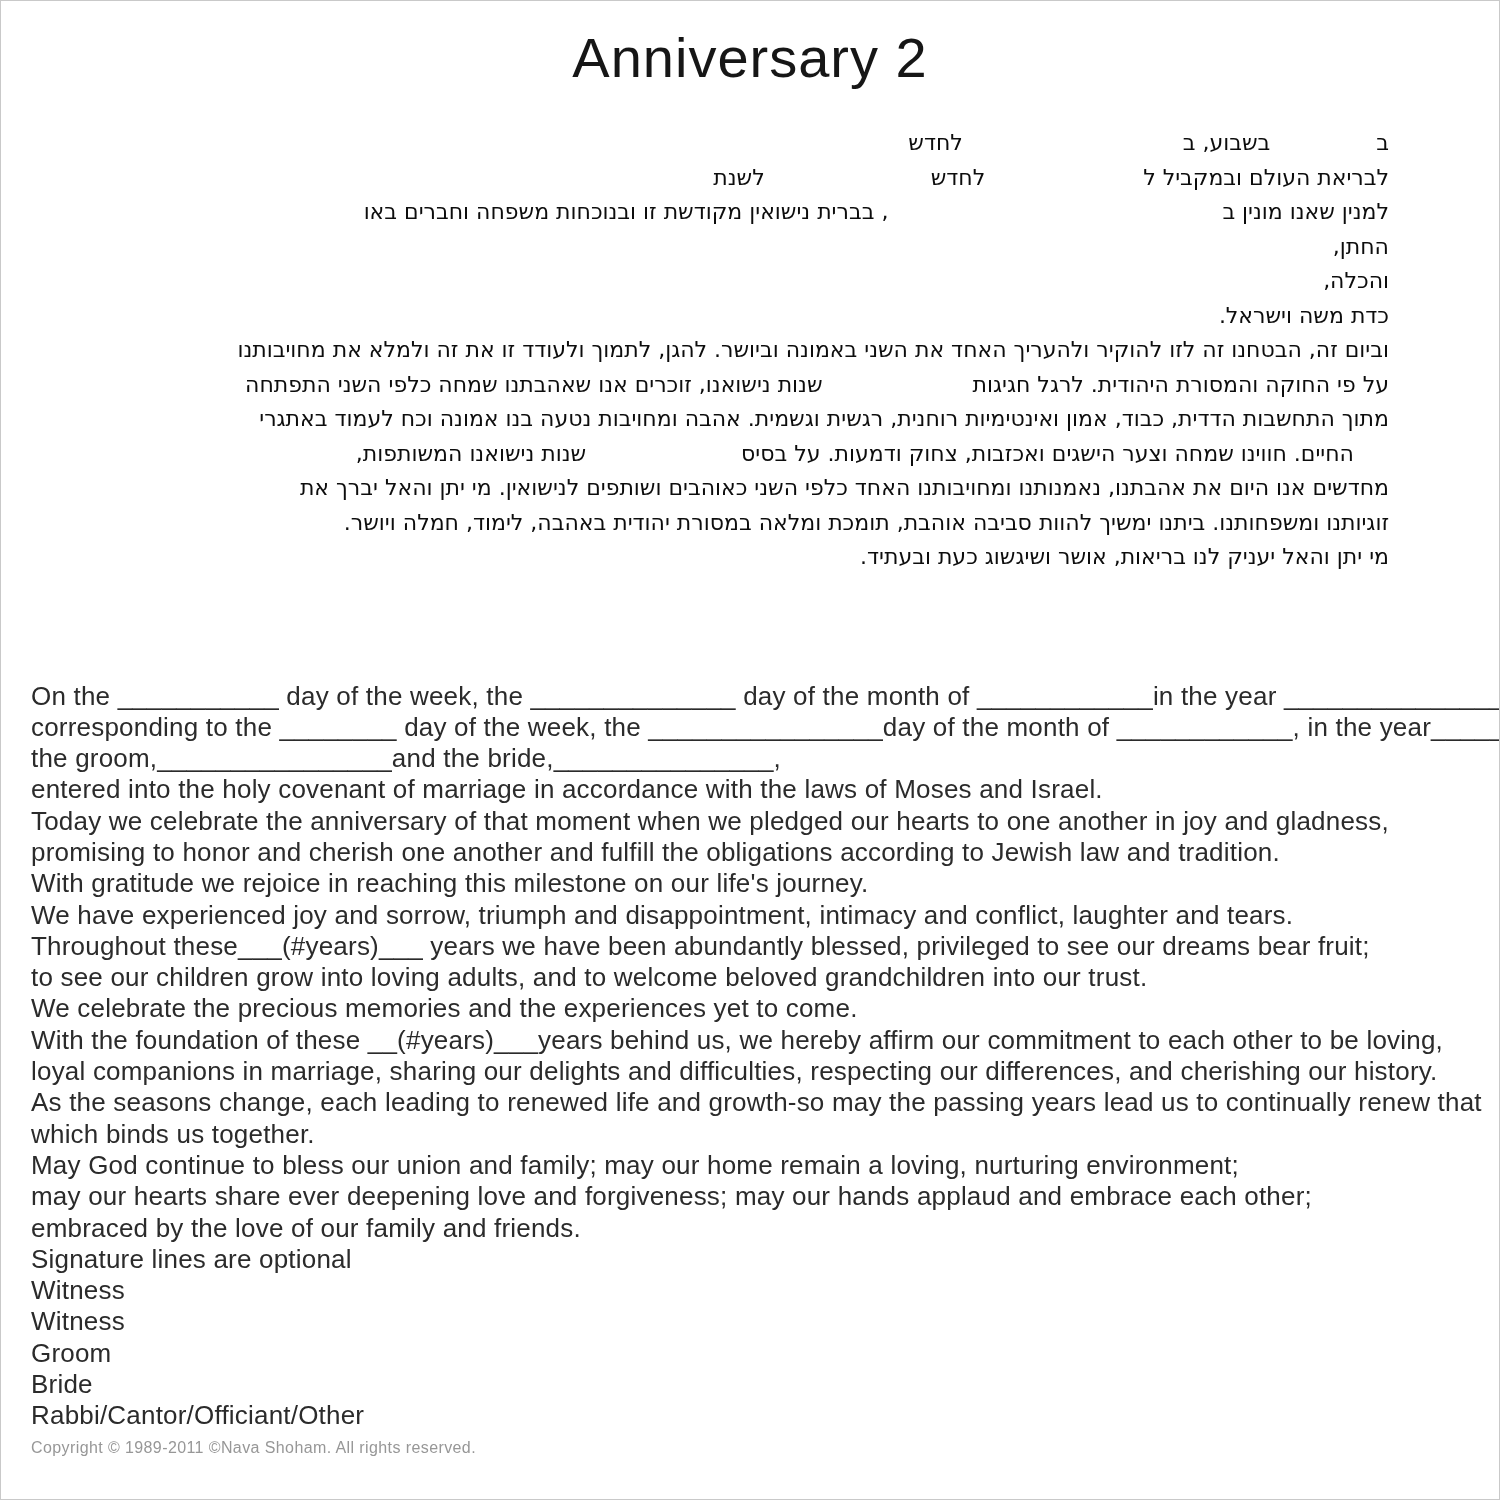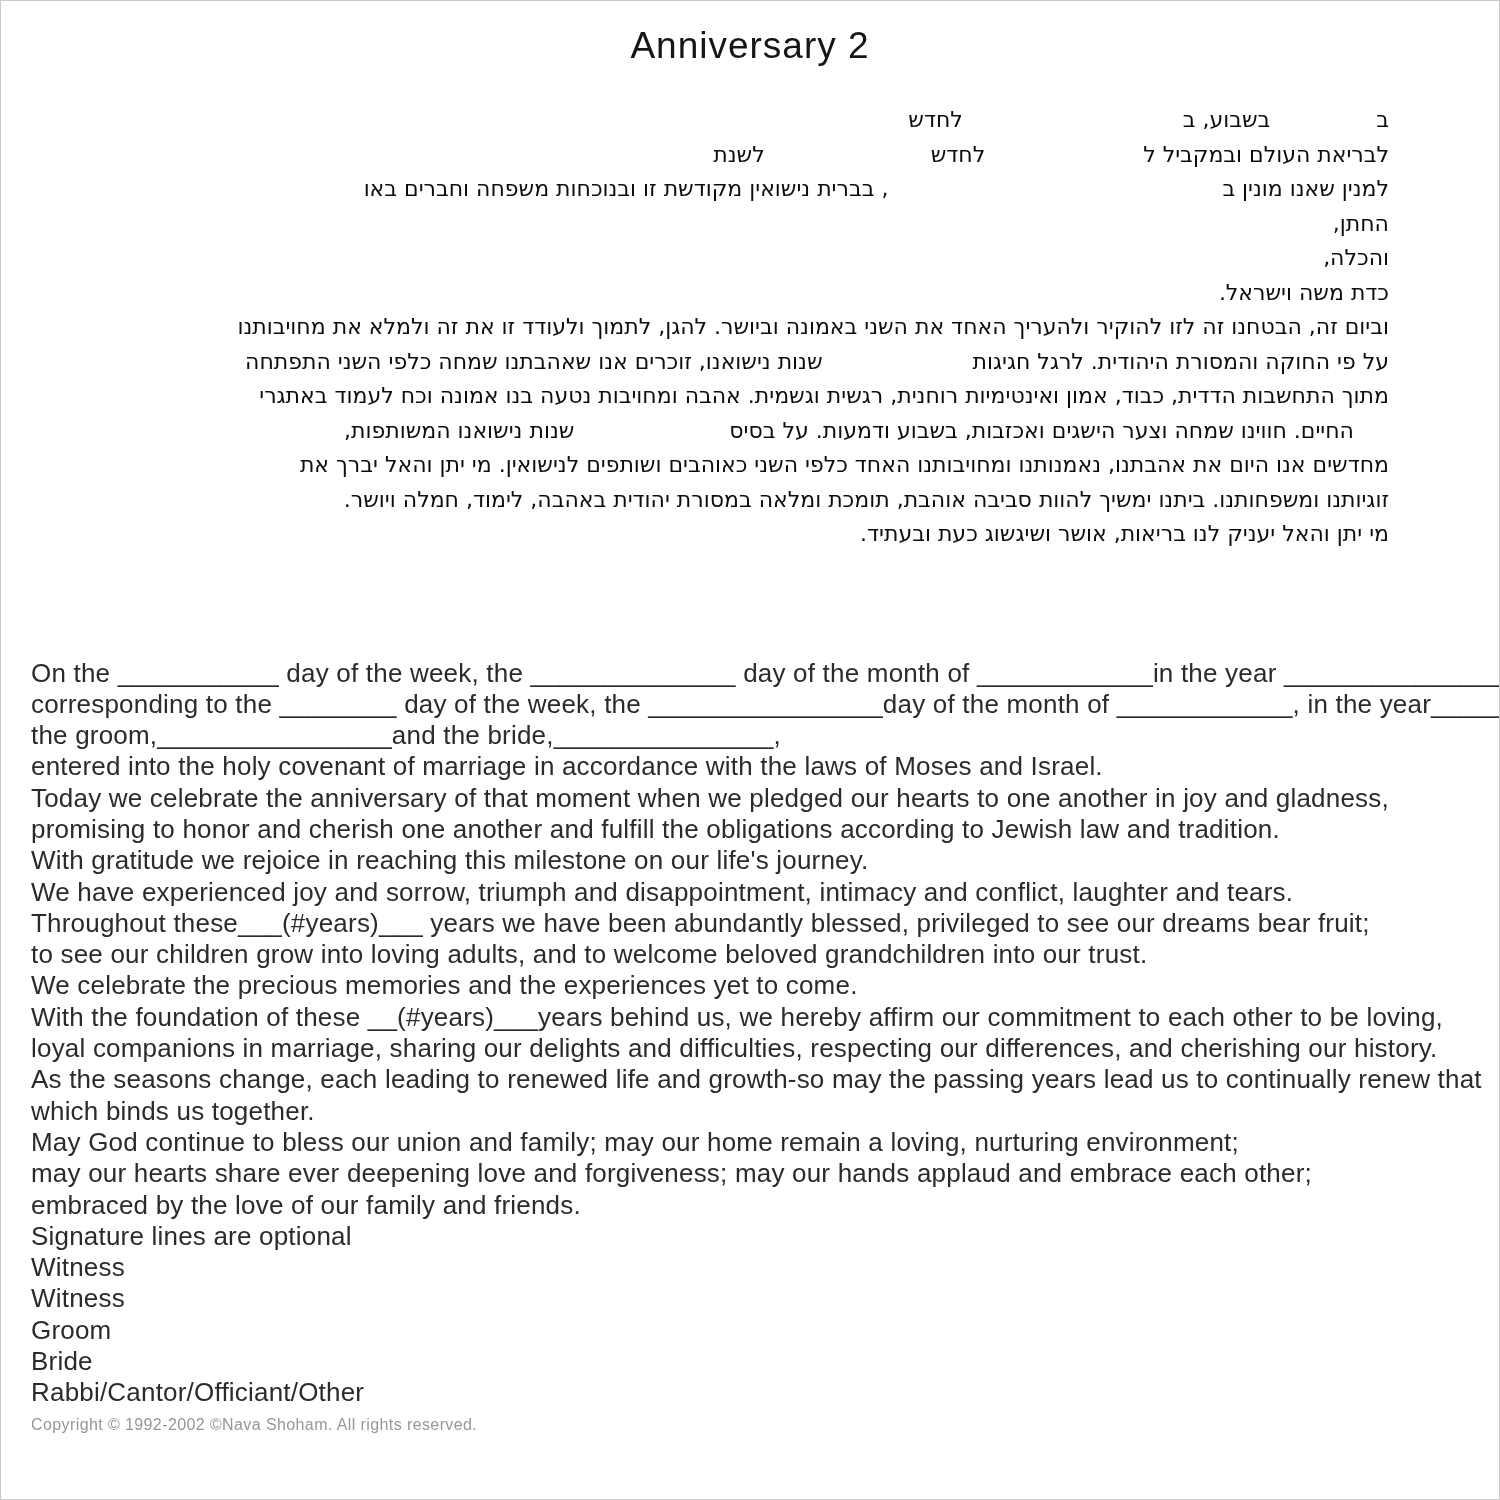--- a/index.html
+++ b/index.html
@@ -9,21 +9,21 @@
     background:#ffffff;
     border:1px solid #c9c9c9;
     font-family:"Liberation Sans", sans-serif;
     color:#222;
     overflow:hidden;
     position:relative;
   }
   .title {
     text-align:center;
     padding-top:24px;
-    font-size:37px;
+    font-size:56px;
     letter-spacing:1px;
     color:#161616;
   }
   
   .hebrew-block {
     margin-top:36px;
     padding-left:165px;
     padding-right:110px;
     font-family:"DejaVu Sans", sans-serif;
     font-size:22px;
@@ -113,21 +113,21 @@
       <span class="h-seg">על פי החוקה והמסורת היהודית. לרגל חגיגות</span>
       <span class="h-gap" style="width:150px"></span>
       <span class="h-seg">שנות נישואנו, זוכרים אנו שאהבתנו שמחה כלפי השני התפתחה</span>
     </div>
 
     <div class="h-line" dir="rtl">
       <span class="h-seg">מתוך התחשבות הדדית, כבוד, אמון ואינטימיות רוחנית, רגשית וגשמית. אהבה ומחויבות נטעה בנו אמונה וכח לעמוד באתגרי</span>
     </div>
 
     <div class="h-line indent-right" dir="rtl">
-      <span class="h-seg">החיים. חווינו שמחה וצער הישגים ואכזבות, בשבוע ודמעות. על בסיס</span>
+      <span class="h-seg">החיים. חווינו שמחה וצער הישגים ואכזבות, צחוק ודמעות. על בסיס</span>
       <span class="h-gap" style="width:155px"></span>
       <span class="h-seg">שנות נישואנו המשותפות,</span>
     </div>
 
     <div class="h-line" dir="rtl">
       <span class="h-seg">מחדשים אנו היום את אהבתנו, נאמנותנו ומחויבותנו האחד כלפי השני כאוהבים ושותפים לנישואין. מי יתן והאל יברך את</span>
     </div>
 
     <div class="h-line center" dir="rtl">
       <span class="h-seg">זוגיותנו ומשפחותנו. ביתנו ימשיך להוות סביבה אוהבת, תומכת ומלאה במסורת יהודית באהבה, לימוד, חמלה ויושר.</span>
@@ -159,15 +159,15 @@
     <div class="e-line">may our hearts share ever deepening love and forgiveness; may our hands applaud and embrace each other;</div>
     <div class="e-line">embraced by the love of our family and friends.</div>
     <div class="e-line">Signature lines are optional</div>
     <div class="e-line">Witness</div>
     <div class="e-line">Witness</div>
     <div class="e-line">Groom</div>
     <div class="e-line">Bride</div>
     <div class="e-line">Rabbi/Cantor/Officiant/Other</div>
   </div>
 
-  <div class="copyright">Copyright © 1992-2002 ©Nava Shoham. All rights reserved.</div>
+  <div class="copyright">Copyright © 1989-2011 ©Nava Shoham. All rights reserved.</div>
 
 </div>
 
 </body></html>

